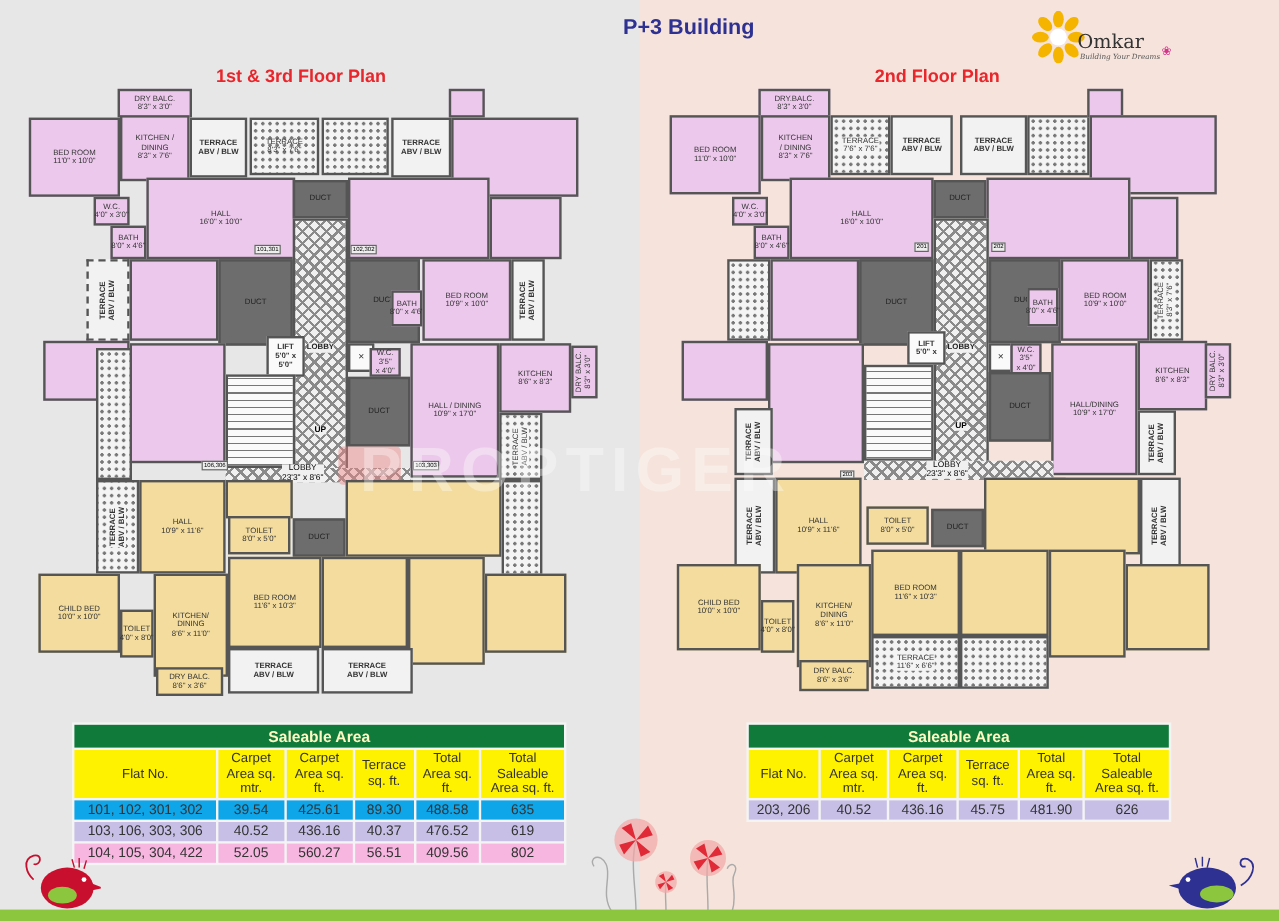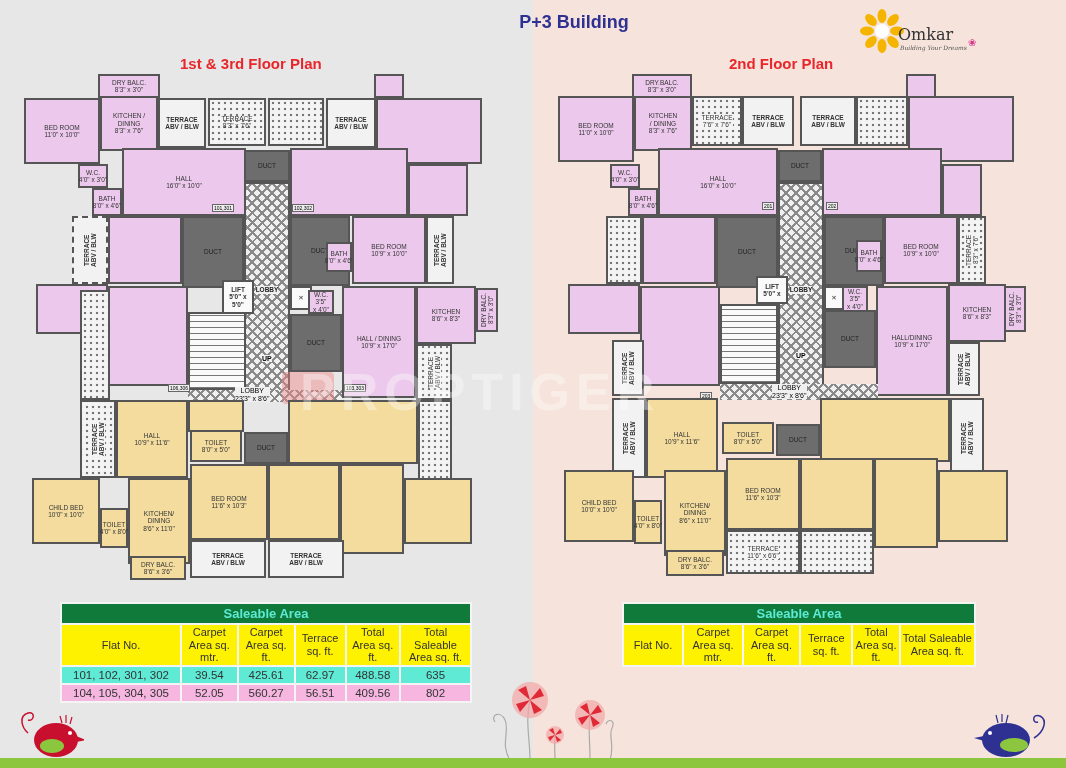--- a/index.html
+++ b/index.html
@@ -21,24 +21,24 @@
   .yellow { background: #f3dc9e; }
   .duct { background: #6d6d6d; color: #222; }
   .lobby { background-color: #f0f0f0; background-image: repeating-linear-gradient(45deg, #8a8a8a 0 2px, transparent 2px 7px), repeating-linear-gradient(-45deg, #8a8a8a 0 2px, transparent 2px 7px); color: #222; }
   .terrace-pat { background-color: #f4f4f4; background-image: radial-gradient(circle, #777 1.3px, transparent 1.6px); background-size: 6px 6px; }
   .terrace-open { background: #f2f2f2; }
   .white { background: #fafafa; }
   .vert { writing-mode: vertical-rl; transform: rotate(180deg); }
   .r .room b, .room b { font-weight: bold; }
 
   table.sa { position: absolute; border-collapse: separate; border-spacing: 2px; background: #f4f4f4; font-size: 11.5px; color: #333; }
-  table.sa th.head { background: #0f7a3a; color: #5eead4; font-size: 13px; font-weight: bold; height: 19px; }
+  table.sa th.head { background: #0f7a3a; color: #fef9c3; font-size: 13px; font-weight: bold; height: 19px; }
   table.sa th.col { background: #fff200; font-weight: normal; font-size: 11px; line-height: 1.15; color: #333; padding: 1px 2px; }
   table.sa td { text-align: center; height: 16px; padding: 0 3px; }
-  tr.r-green td { background: #5eead4; }
+  tr.r-green td { background: #0ea5e9; }
   tr.r-purple td { background: #c7bfe6; }
   tr.r-pink td { background: #f6b6e0; }
 
   .deco-flower { position: absolute; }
   .bird { position: absolute; }
 </style>
 </head>
 <body>
 
 <div class="half-left"></div>
@@ -421,26 +421,34 @@
     <th class="col">Carpet Area sq. mtr.</th>
     <th class="col">Carpet Area sq. ft.</th>
     <th class="col">Terrace sq. ft.</th>
     <th class="col">Total Area sq. ft.</th>
     <th class="col">Total Saleable Area sq. ft.</th>
   </tr>
   <tr class="r-green">
     <td>101, 102, 301, 302</td>
         <td>39.54</td>
         <td>425.61</td>
-        <td>62.97</td>
+        <td>89.30</td>
         <td>488.58</td>
         <td>635</td>
   </tr>
+  <tr class="r-purple">
+    <td>103, 106, 303, 306</td>
+        <td>40.52</td>
+        <td>436.16</td>
+        <td>40.37</td>
+        <td>476.52</td>
+        <td>619</td>
+  </tr>
   <tr class="r-pink">
-    <td>104, 105, 304, 305</td>
+    <td>104, 105, 304, 422</td>
         <td>52.05</td>
         <td>560.27</td>
         <td>56.51</td>
         <td>409.56</td>
         <td>802</td>
   </tr>
 </tbody>
   </table>
 
 <table class="sa" style="left:622px;top:602px;width:354px;">
@@ -448,20 +456,28 @@
       <tr>
         <th class="head" colspan="6">Saleable Area</th>
       </tr>
   <tr>
     <th class="col" style="width:58px;">Flat No.</th>
     <th class="col">Carpet Area sq. mtr.</th>
     <th class="col">Carpet Area sq. ft.</th>
     <th class="col">Terrace sq. ft.</th>
     <th class="col">Total Area sq. ft.</th>
     <th class="col">Total Saleable Area sq. ft.</th>
+  </tr>
+  <tr class="r-purple">
+    <td>203, 206</td>
+        <td>40.52</td>
+        <td>436.16</td>
+        <td>45.75</td>
+        <td>481.90</td>
+        <td>626</td>
   </tr>
 </tbody>
   </table>
 
 <svg class="deco-flower" style="left:490px;top:660px;" width="130" height="100" viewBox="0 0 130 100">
   <g stroke="#aaa" fill="none" stroke-width="1.2">
     <path d="M40 100 C40 80 35 60 40 40"></path>
     <path d="M100 100 C100 80 98 70 100 55"></path>
     <path d="M65 100 C65 90 64 85 65 75"></path>
     <path d="M20 100 C10 85 20 70 15 60 C10 50 0 55 5 62"></path>

